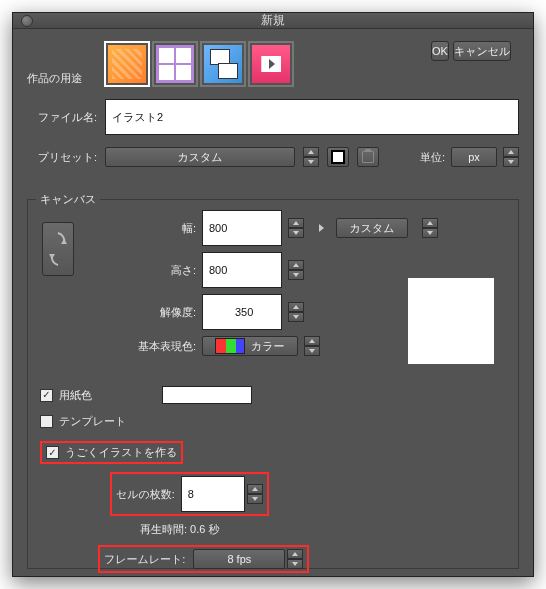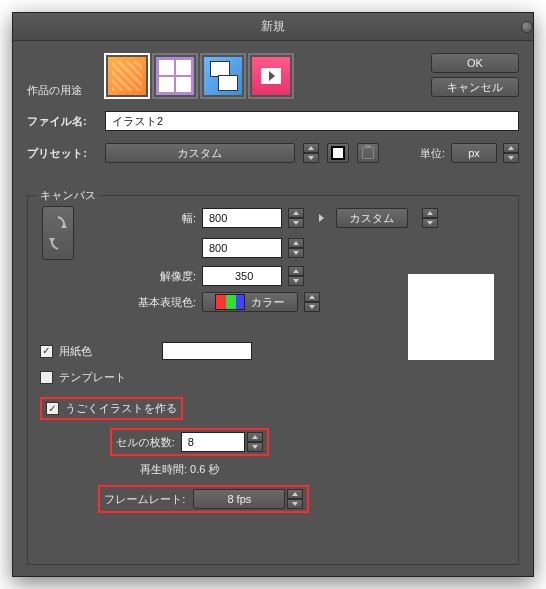--- a/index.html
+++ b/index.html
@@ -7,26 +7,25 @@
 .dialog {
   width: 522px; height: 565px;
   background: #535353;
   border: 1px solid #222;
   box-shadow: 0 6px 20px rgba(0,0,0,0.5);
   position: relative;
   color: #e8e8e8;
   font-size: 11px;
 }
 .titlebar {
-  height: 28px;
+  height: 16px;
   background: linear-gradient(#5a5a5a,#4a4a4a);
   border-bottom: 1px solid #333;
   display: flex; align-items: center;
   position: relative;
-  justify-content: flex-end;
 }
 .close-btn {
   width: 12px; height: 12px; border-radius: 50%;
   background: radial-gradient(circle at 30% 30%, #888, #555);
   border: 1px solid #333;
   margin-left: 8px;
 }
 .title {
   position: absolute; left: 0; right: 0; text-align: center;
   color: #ddd; font-size: 12px; pointer-events: none;
@@ -45,33 +44,33 @@
 .th-orange { background: linear-gradient(135deg,#ffb347,#ff7f2a); position: relative; }
 .th-orange::after { content:""; position:absolute; inset:4px; background: repeating-linear-gradient(45deg, rgba(255,255,255,0.25) 0 3px, transparent 3px 6px); }
 .th-purple { background: #b388d6; display:grid; grid-template-columns:1fr 1fr; grid-template-rows:1fr 1fr; gap:2px; padding:3px; }
 .th-purple div{background:#fff;}
 .th-blue { background: linear-gradient(135deg,#6fb7ff,#3a8fd6); position:relative;}
 .th-blue::before{content:"";position:absolute;left:6px;top:4px;width:18px;height:14px;background:#fff;border:1px solid #333;}
 .th-blue::after{content:"";position:absolute;right:4px;bottom:4px;width:18px;height:14px;background:#fff;border:1px solid #333;}
 .th-pink { background: linear-gradient(#ff5a8a,#e6336b); display:flex;align-items:center;justify-content:center;}
 .th-pink::before{content:"";width:20px;height:16px;background:#fff;clip-path:polygon(0 0,100% 0,100% 100%,0 100%);}
 .th-pink::after{content:"";position:absolute;width:0;height:0;border-left:6px solid #555;border-top:5px solid transparent;border-bottom:5px solid transparent;margin-left:2px;}
-.btn-col { margin-left: auto; display:flex; flex-direction:column; gap:4px; width:88px;}
+.btn-col { margin-left: auto; display:flex; flex-direction:row; gap:4px; width:88px;}
 .push-btn {
   height: 20px;
   background: linear-gradient(#6a6a6a,#555);
   border: 1px solid #2e2e2e;
   border-radius: 3px;
   color: #eee; font-size: 11px;
   display:flex; align-items:center; justify-content:center;
 }
 .row { display:flex; align-items:center; margin-top:12px; gap:8px; }
-.field-label { width: 70px; font-size:11px;font-weight:bold; }
+.field-label { width: 70px; text-align:right; font-size:11px; }
 .text-input {
-  background:#fff; border:1px solid #222; height:20px;
+  background:#fff; border:1px solid #222; height:36px;
   padding: 2px 6px; font-size:11px; color:#111;
 }
 .select {
   background: linear-gradient(#6a6a6a,#555);
   border:1px solid #2e2e2e; height:20px;
   display:flex; align-items:center; justify-content:center;
   color:#eee; font-size:11px; position:relative;
   border-radius:2px;
 }
 .spinner { width:16px; height:20px; display:flex; flex-direction:column; }
@@ -210,20 +209,21 @@
           </div>
         <div class="spinner" style="grid-column:7;grid-row:1">
             <div class="sp-btn">
               <div class="tri-up"></div>
             </div>
             <div class="sp-btn">
               <div class="tri-down"></div>
             </div>
           </div>
 
+        <div class="lbl-right" style="grid-row:2">高さ:</div>
         <input class="text-input" style="grid-area: 2 / 3;" value="800">
         <div class="spinner" style="grid-column:4;grid-row:2">
             <div class="sp-btn">
               <div class="tri-up"></div>
             </div>
             <div class="sp-btn">
               <div class="tri-down"></div>
             </div>
           </div>
 

